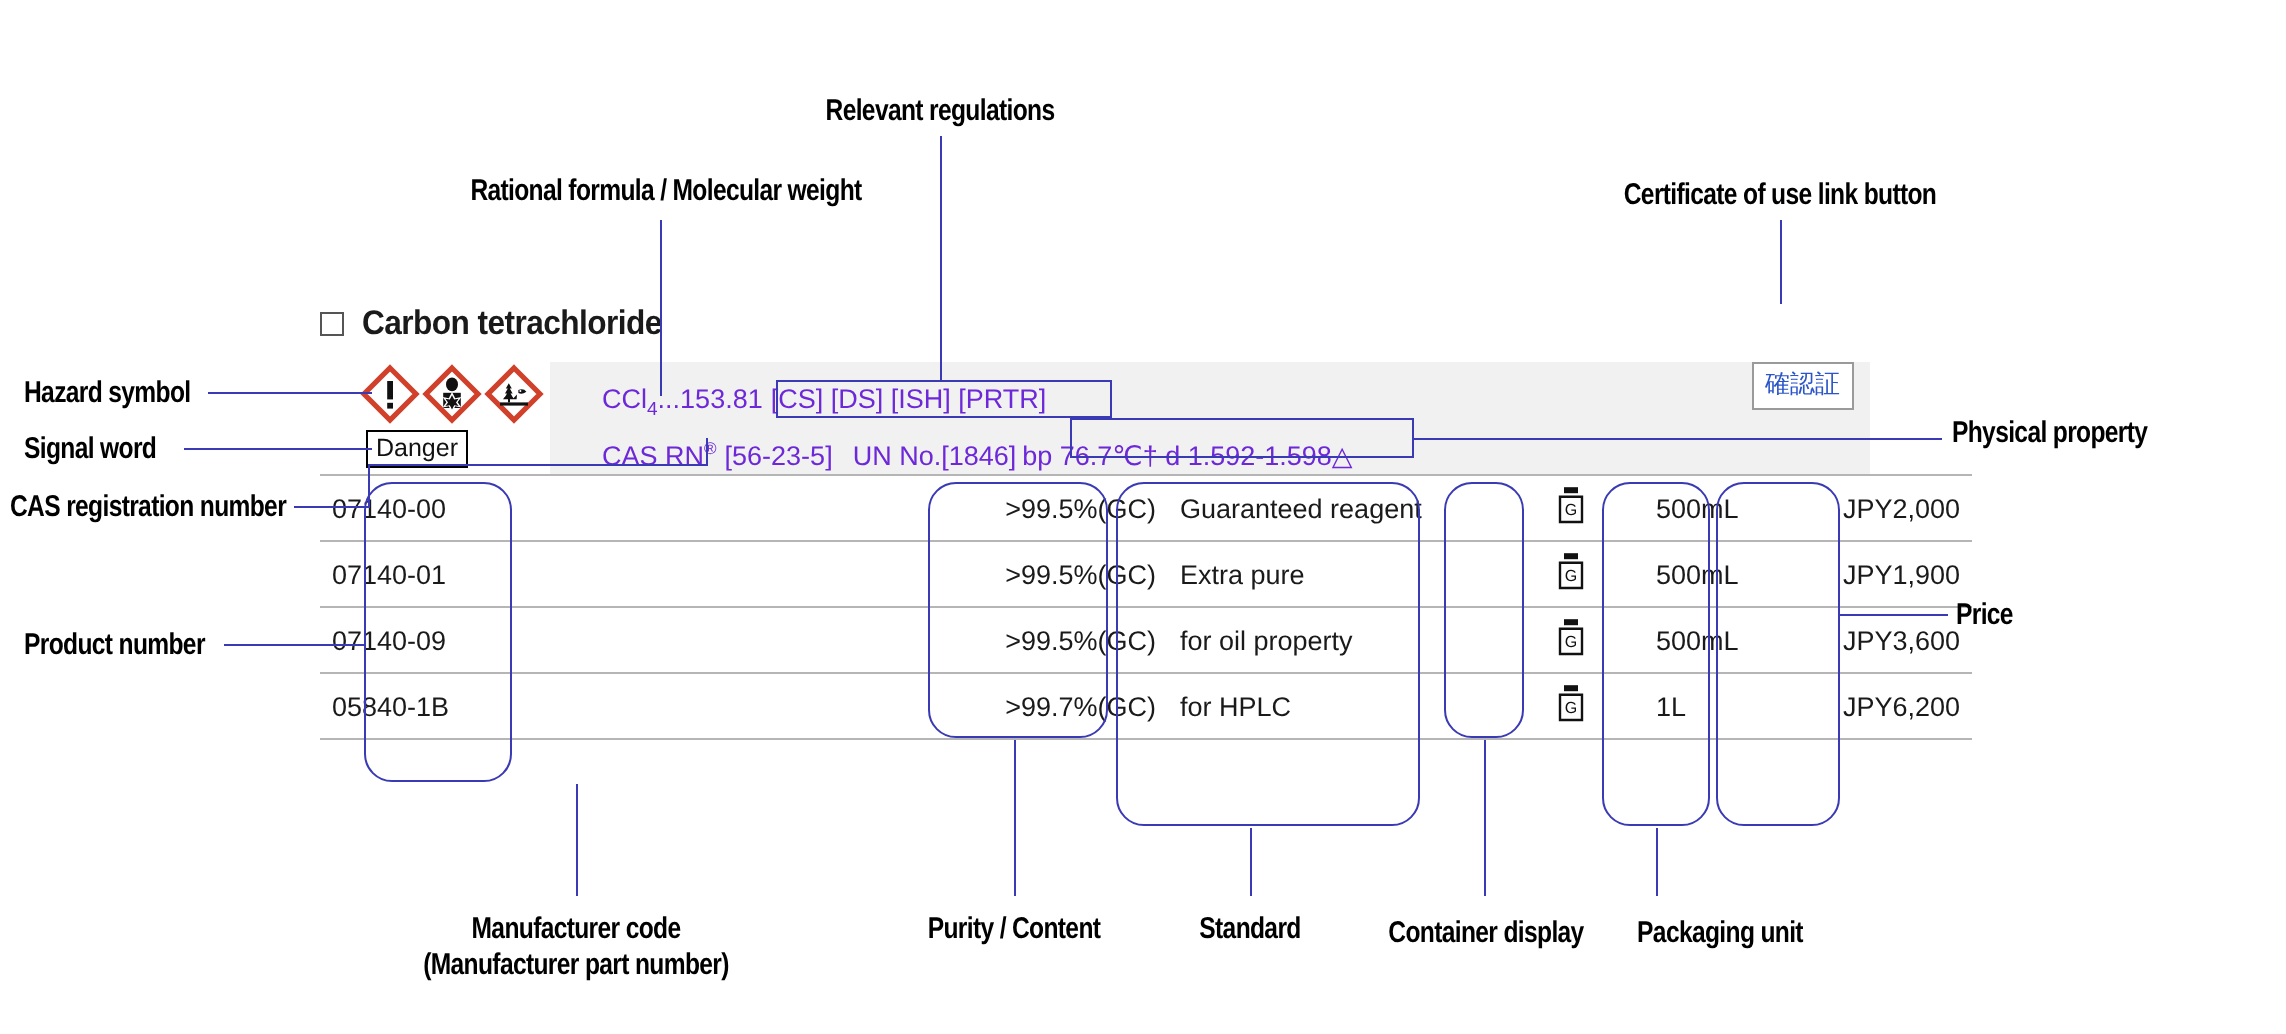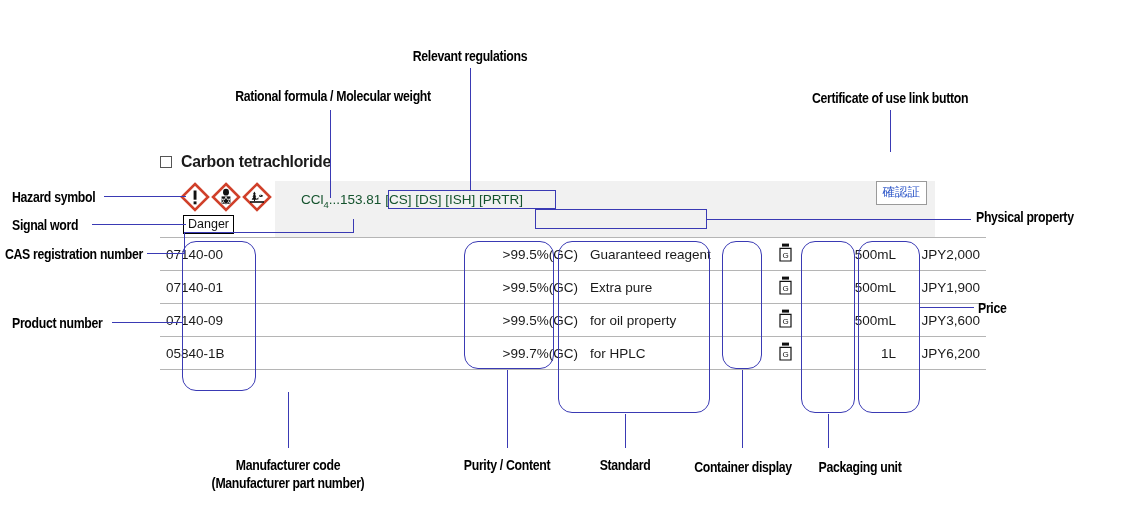--- a/index.html
+++ b/index.html
@@ -79,21 +79,21 @@
     font-size:12.5px;padding:0px 4px 1px 4px;line-height:16px;
     color:#111;
   }
   .info-col{
     flex:1;background:#f1f1f1;
     padding:9px 0 0 26px;
     box-sizing:border-box;
     position:relative;
   }
   .info-line{
-    font-size:13.5px;color:#14532d;line-height:19px;white-space:nowrap;
+    font-size:13.5px;color:#6d28d9;line-height:19px;white-space:nowrap;
   }
   .info-line sub{font-size:9.5px;}
   .info-line sup{font-size:8.5px;}
 
   .cert-btn{
     position:absolute;right:8px;top:0px;
     border:1.2px solid #9a9a9a;background:#fff;
     color:#2b55c8;font-size:12.5px;
     padding:3px 6px 4px 6px;line-height:15px;
     cursor:pointer;
@@ -110,21 +110,21 @@
     height:16px;
     vertical-align:middle;
     background:#fff;
   }
   table.prod tr:first-child td{border-top:1px solid #b5b5b5;margin-left:32px;}
   td.c-num{width:78px;color:#2b55c8;padding-left:8px;}
   td.c-mfr{width:200px;}
   td.c-pur{width:110px;text-align:right;padding-right:12px;}
   td.c-std{width:152px;}
   td.c-cont{width:62px;text-align:center;}
-  td.c-pack{width:68px;text-align:right;padding-right:8px;}
+  td.c-pack{width:68px;padding-right:8px;}
   td.c-price{width:72px;text-align:right;padding-right:6px;}
   td.c-price.star{text-align:center;color:#333;}
   .bottle{display:inline-block;vertical-align:middle;}
   .std2{line-height:16px;}
 </style>
 </head>
 <body>
 
 <div class="stage">
 
@@ -170,20 +170,23 @@
             </svg>
           </div>
 
         </div>
         <div class="signal">Danger</div>
       </div>
 
       <div class="info-col">
         <div class="info-line">
           <span><span>CCl</span><sub>4</sub></span><span>...153.81</span><span style="display:inline-block;width:4px"></span><span>[CS] [DS] [ISH] [PRTR]</span>
+        </div>
+        <div class="info-line">
+          <span>CAS RN</span><sup>®</sup><span style="display:inline-block;width:4px"></span><span>[56-23-5]</span><span style="display:inline-block;width:10px"></span><span>UN No.[1846]</span><span style="display:inline-block;width:3px"></span><span>bp 76.7℃† d 1.592-1.598△</span>
         </div>
         <button class="cert-btn">確認証</button>
       </div>
     </div>
 
     <table class="prod">
       <tbody>
         <tr>
           <td class="c-num">07140-00</td>
           <td class="c-mfr"></td>

